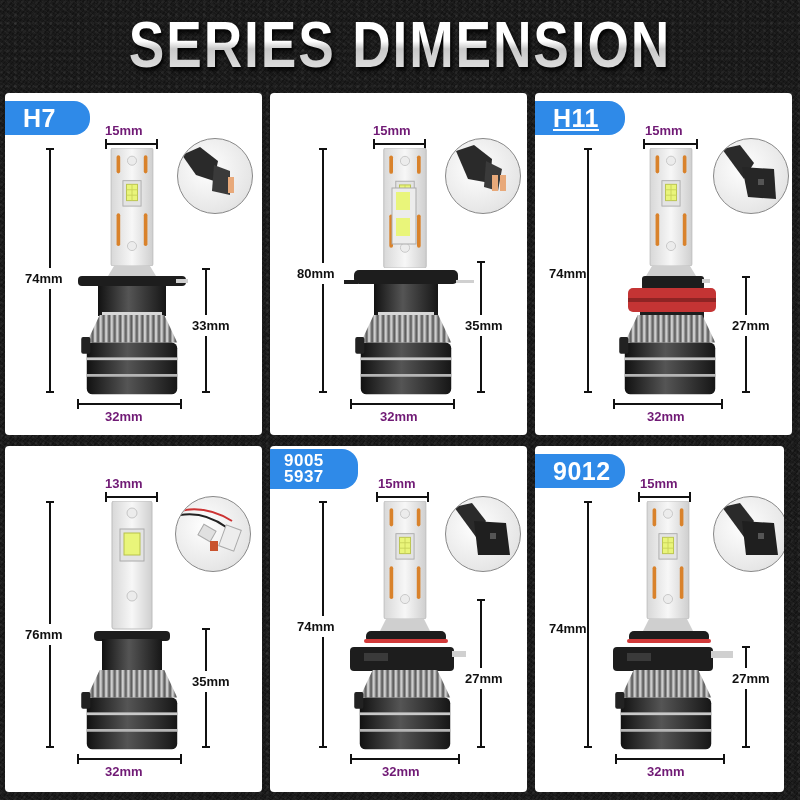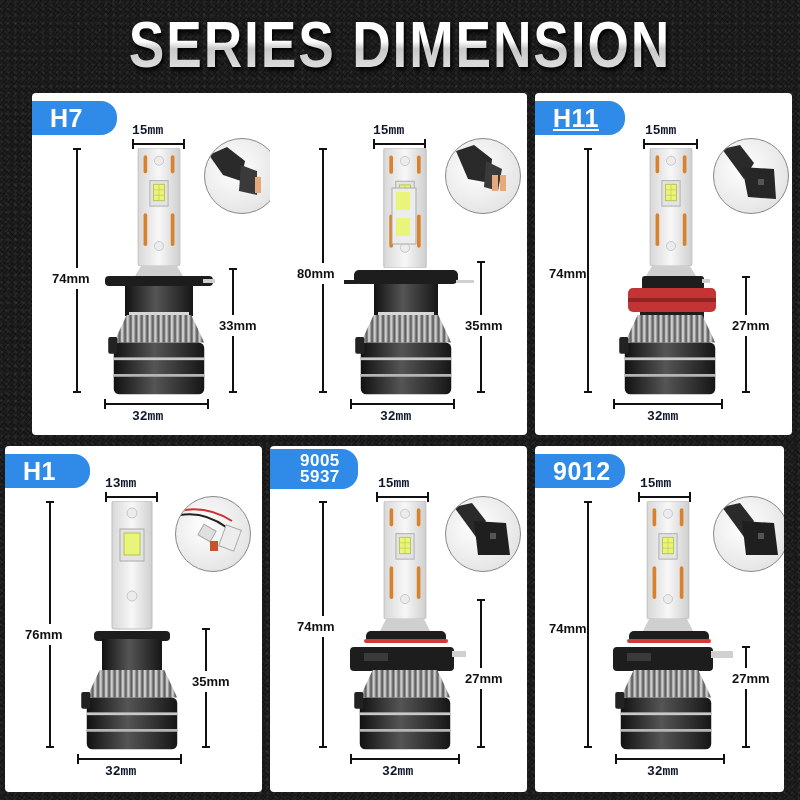--- a/index.html
+++ b/index.html
@@ -35,22 +35,22 @@
     position: absolute; background: #ffffff; border-radius: 4px;
     overflow: hidden;
   }
   .badge {
     position: absolute; left: 0; top: 8px; height: 34px;
     background: #2f8ae8; color: #fff; font-weight: bold;
     border-radius: 0 16px 16px 0;
     display: flex; align-items: center; padding-left: 18px;
     font-size: 25px; letter-spacing: 0.5px;
   }
-  .badge.two { flex-direction: column; align-items: flex-start; justify-content: center; font-size: 17px; line-height: 16px; padding-left: 30px; top: 3px; height: 40px; }
-  .dim { position: absolute; font-weight: bold; font-size: 13px; color: #0f172a; white-space: nowrap; font-family: Liberation Mono, monospace; }
+  .badge.two { flex-direction: column; align-items: flex-start; justify-content: center; font-size: 17px; line-height: 16px; padding-left: 14px; top: 3px; height: 40px; }
+  .dim { position: absolute; font-weight: bold; font-size: 13px; color: #701a75; white-space: nowrap; }
   .hline { position: absolute; height: 2px; background: #111; }
   .hline::before, .hline::after { content: ""; position: absolute; top: -4px; width: 2px; height: 10px; background: #111; }
   .hline::before { left: 0; } .hline::after { right: 0; }
   .vline { position: absolute; width: 2px; background: #111; }
   .vline::before, .vline::after { content: ""; position: absolute; left: -3px; width: 8px; height: 2px; background: #111; }
   .vline::before { top: 0; } .vline::after { bottom: 0; }
   .vlabel { position: absolute; background: #fff; font-weight: bold; font-size: 13px; color: #111; padding: 3px 0; }
   .bulb { position: absolute; }
   .plug { position: absolute; width: 76px; height: 76px; border-radius: 50%; border: 1.5px solid #888; background: radial-gradient(circle at 40% 40%, #ffffff, #e6e6e6 70%, #d0d0d0); overflow: hidden; }
 </style>
@@ -97,21 +97,21 @@
     <symbol id="base" viewBox="0 0 110 130">
       <path d="M20 40 L90 40 L104 70 L6 70 Z" fill="url(#pFins)"></path>
       <rect x="6" y="70" width="98" height="56" rx="6" fill="url(#gBlack)"></rect>
       <rect x="6" y="86" width="98" height="3" fill="#c9c9c9"></rect>
       <rect x="6" y="104" width="98" height="3" fill="#b5b5b5"></rect>
       <rect x="0" y="64" width="10" height="18" rx="2" fill="#222"></rect>
     </symbol>
   </defs>
 </svg>
 
-<div class="card" style="left:5px;top:93px;width:257px;height:342px;margin-left:27px;">
+<div class="card" style="left:5px;top:93px;width:257px;height:342px;">
   <div class="badge" style="width:85px;">
       <span>H7</span>
     </div>
   <div class="dim" style="left:100px;top:30px;">15mm</div>
   <div class="hline" style="left:100px;top:50px;width:53px;"></div>
   <div class="vline" style="left:44px;top:55px;height:245px;"></div>
   <div class="vlabel" style="left:20px;top:175px;">74mm</div>
   <div class="vline" style="left:200px;top:175px;height:125px;"></div>
   <div class="vlabel" style="left:187px;top:222px;">33mm</div>
   <div class="hline" style="left:72px;top:310px;width:105px;"></div>
@@ -190,23 +190,20 @@
   <div class="plug" style="left:178px;top:45px;">
     <svg width="76" height="76" viewBox="0 0 76 76">
         <path d="M8 10 L26 6 L40 24 L30 40 Z" fill="#2a2a2a"></path>
         <path d="M28 28 L60 30 L62 60 L34 58 Z" fill="#262626"></path>
         <rect x="44" y="40" width="6" height="6" fill="#555"></rect>
       </svg>
   </div>
 </div>
 
 <div class="card" style="left:5px;top:446px;width:257px;height:346px;">
-  <div class="badge" style="width:85px;">
-      <span>H1</span>
-    </div>
   <div class="dim" style="left:100px;top:30px;">13mm</div>
   <div class="hline" style="left:100px;top:50px;width:53px;"></div>
   <div class="vline" style="left:44px;top:55px;height:247px;"></div>
   <div class="vlabel" style="left:20px;top:178px;">76mm</div>
   <div class="vline" style="left:200px;top:182px;height:120px;"></div>
   <div class="vlabel" style="left:187px;top:225px;">35mm</div>
   <div class="hline" style="left:72px;top:312px;width:105px;"></div>
   <div class="dim" style="left:100px;top:318px;">32mm</div>
   <svg class="bulb" style="left:67px;top:55px;" width="120" height="255" viewBox="0 0 120 255">
     <rect x="40" y="0" width="40" height="128" rx="2" fill="url(#gBody)" stroke="#bdbdbd"></rect>

